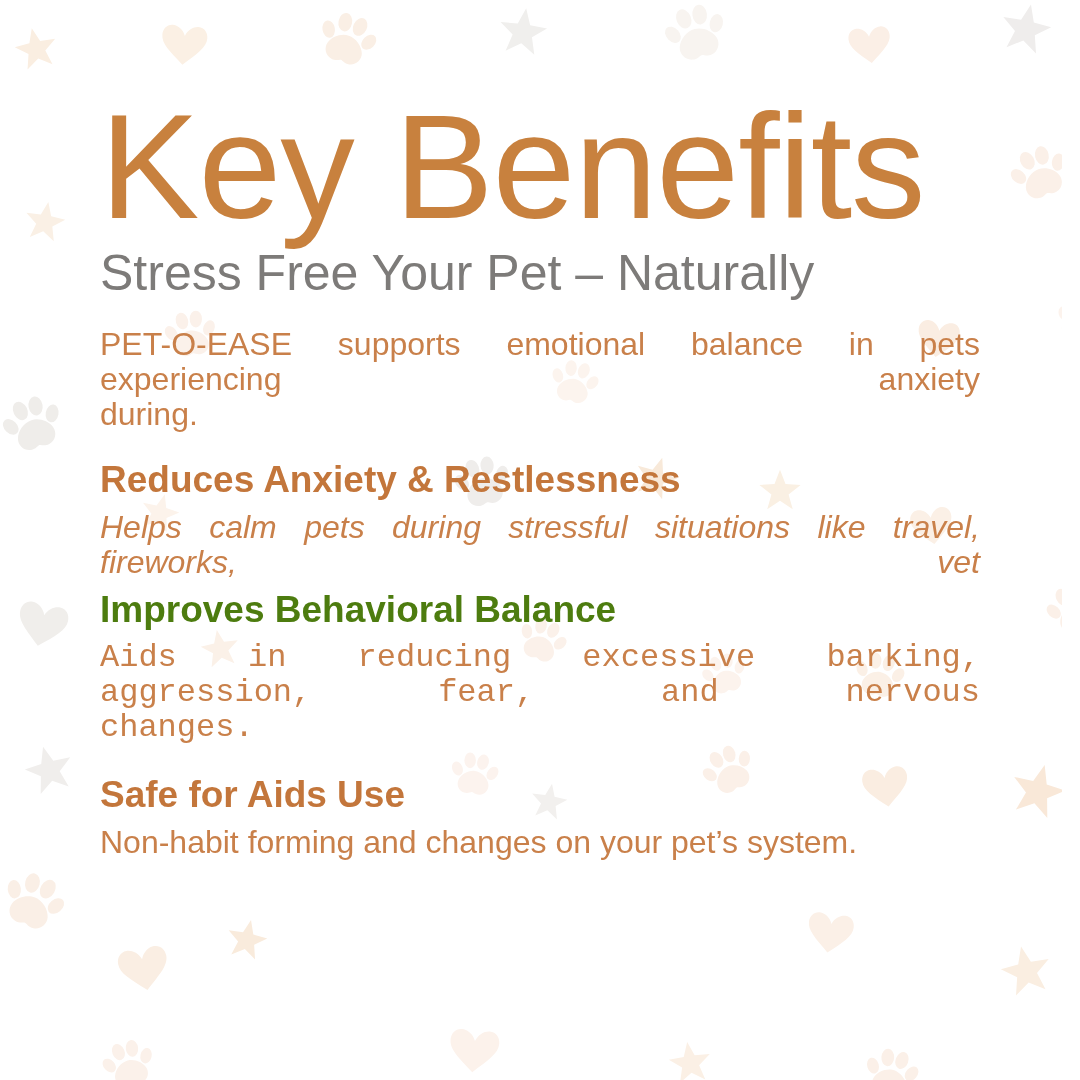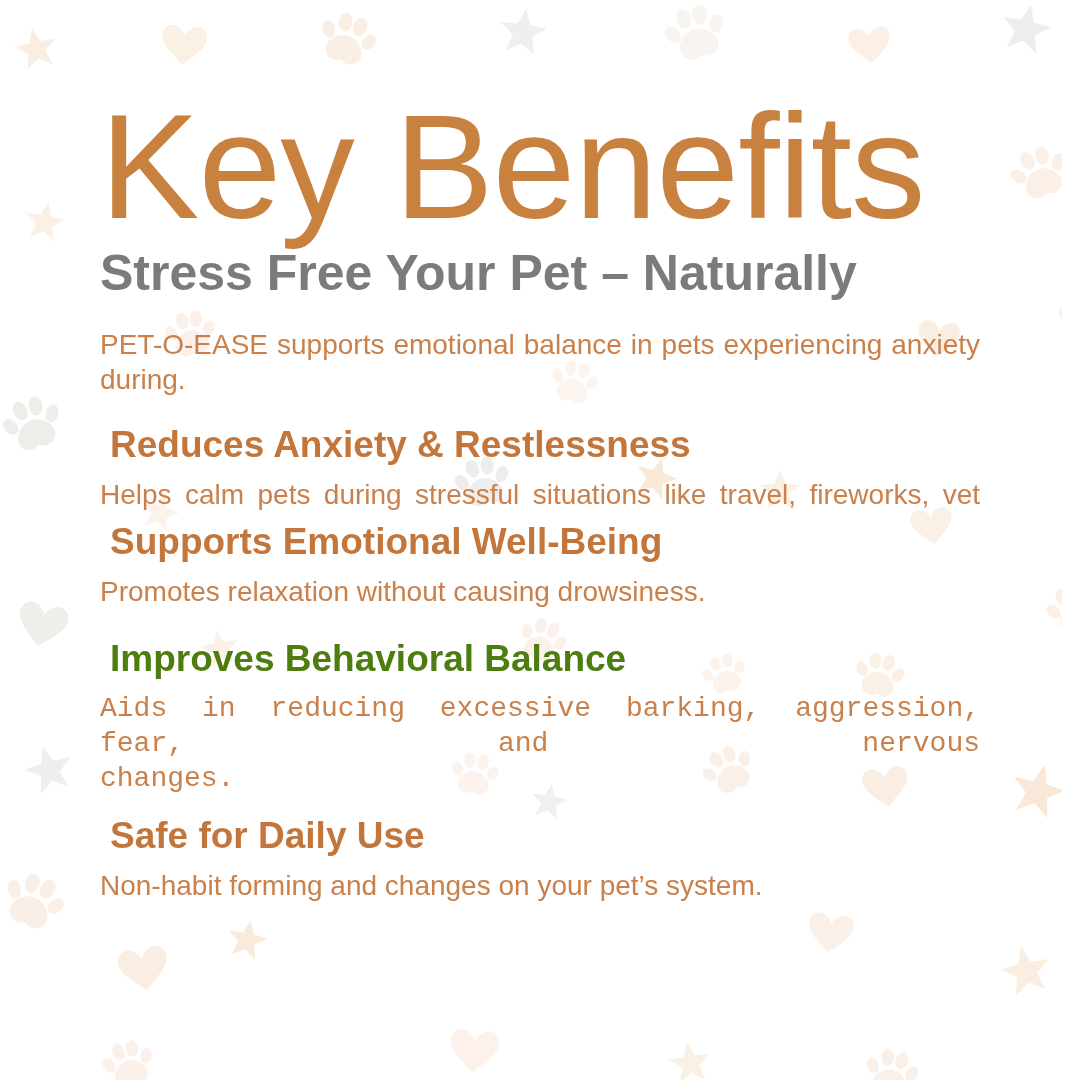--- a/index.html
+++ b/index.html
@@ -19,33 +19,33 @@
     position:absolute;left:100px;top:0;width:880px;
   }
   .title{
     margin:84px 0 0 0;
     font-size:149px;line-height:1.12;font-weight:400;
     letter-spacing:-1px;
     white-space:nowrap;
   }
   .subtitle{
     margin:-8px 0 0 0;
-    font-size:50px;line-height:1.2;font-weight:700;
+    font-size:50px;line-height:1.2;font-weight:400;
     white-space:nowrap;
   }
   .para{margin:0;}
   .intro{margin-top:24px;}
   .line{
-    font-size:28px;line-height:35px;
+    font-size:32px;line-height:35px;
     text-align:justify;text-align-last:justify;
     width:100%;
   }
   .line.last{text-align-last:left;}
   .benefit-heading{
-    margin:10px;
+    margin:0;
     font-size:37px;line-height:44px;font-weight:700;
     white-space:nowrap;
   }
   section .para{margin-top:8px;}
   section:nth-of-type(1) .benefit-heading{margin-top:26px;}
   section:nth-of-type(2) .benefit-heading{margin-top:8px;}
   section:nth-of-type(3) .benefit-heading{margin-top:28px;}
   section:nth-of-type(4) .benefit-heading{margin-top:18px;}
 </style>
 </head>
@@ -200,41 +200,35 @@
 
     <h2 class="subtitle" style="color: rgb(125, 123, 121);">Stress Free Your Pet – Naturally</h2>
 
     <p class="para intro" style="color: rgb(201, 128, 74);">
       <span class="line" style="display:block">PET-O-EASE supports emotional balance in pets experiencing anxiety</span>
       <span class="line last" style="display:block">during.</span>
     </p>
 
     <section>
       <h3 class="benefit-heading" style="color: rgb(195, 118, 59);">Reduces Anxiety &amp; Restlessness</h3>
-      <p class="para" style="color: rgb(201, 128, 74);">
+      <p class="para" style="color: rgb(201, 128, 74); font-style: italic;">
         <span class="line" style="display:block">Helps calm pets during stressful situations like travel, fireworks, vet</span>
       </p>
     </section>
 
-    <section>
-      <h3 class="benefit-heading" style="color: rgb(195, 118, 59);">Supports Emotional Well-Being</h3>
-      <p class="para" style="color: rgb(201, 128, 74);">
-        <span class="line last" style="display:block">Promotes relaxation without causing drowsiness.</span>
-      </p>
-    </section>
 
     <section>
       <h3 class="benefit-heading" style="color: #4d7c0f;">Improves Behavioral Balance</h3>
       <p class="para" style="color: rgb(201, 128, 74); font-family: Liberation Mono, monospace;">
         <span class="line" style="display:block">Aids in reducing excessive barking, aggression, fear, and nervous</span>
         <span class="line last" style="display:block">changes.</span>
       </p>
     </section>
 
     <section>
-      <h3 class="benefit-heading" style="color: rgb(195, 118, 59);">Safe for Daily Use</h3>
+      <h3 class="benefit-heading" style="color: rgb(195, 118, 59);">Safe for Aids Use</h3>
       <p class="para" style="color: rgb(201, 128, 74);">
         <span class="line last" style="display:block">Non-habit forming and changes on your pet’s system.</span>
       </p>
     </section>
 
   </div>
 </div>
 
 </body></html>

